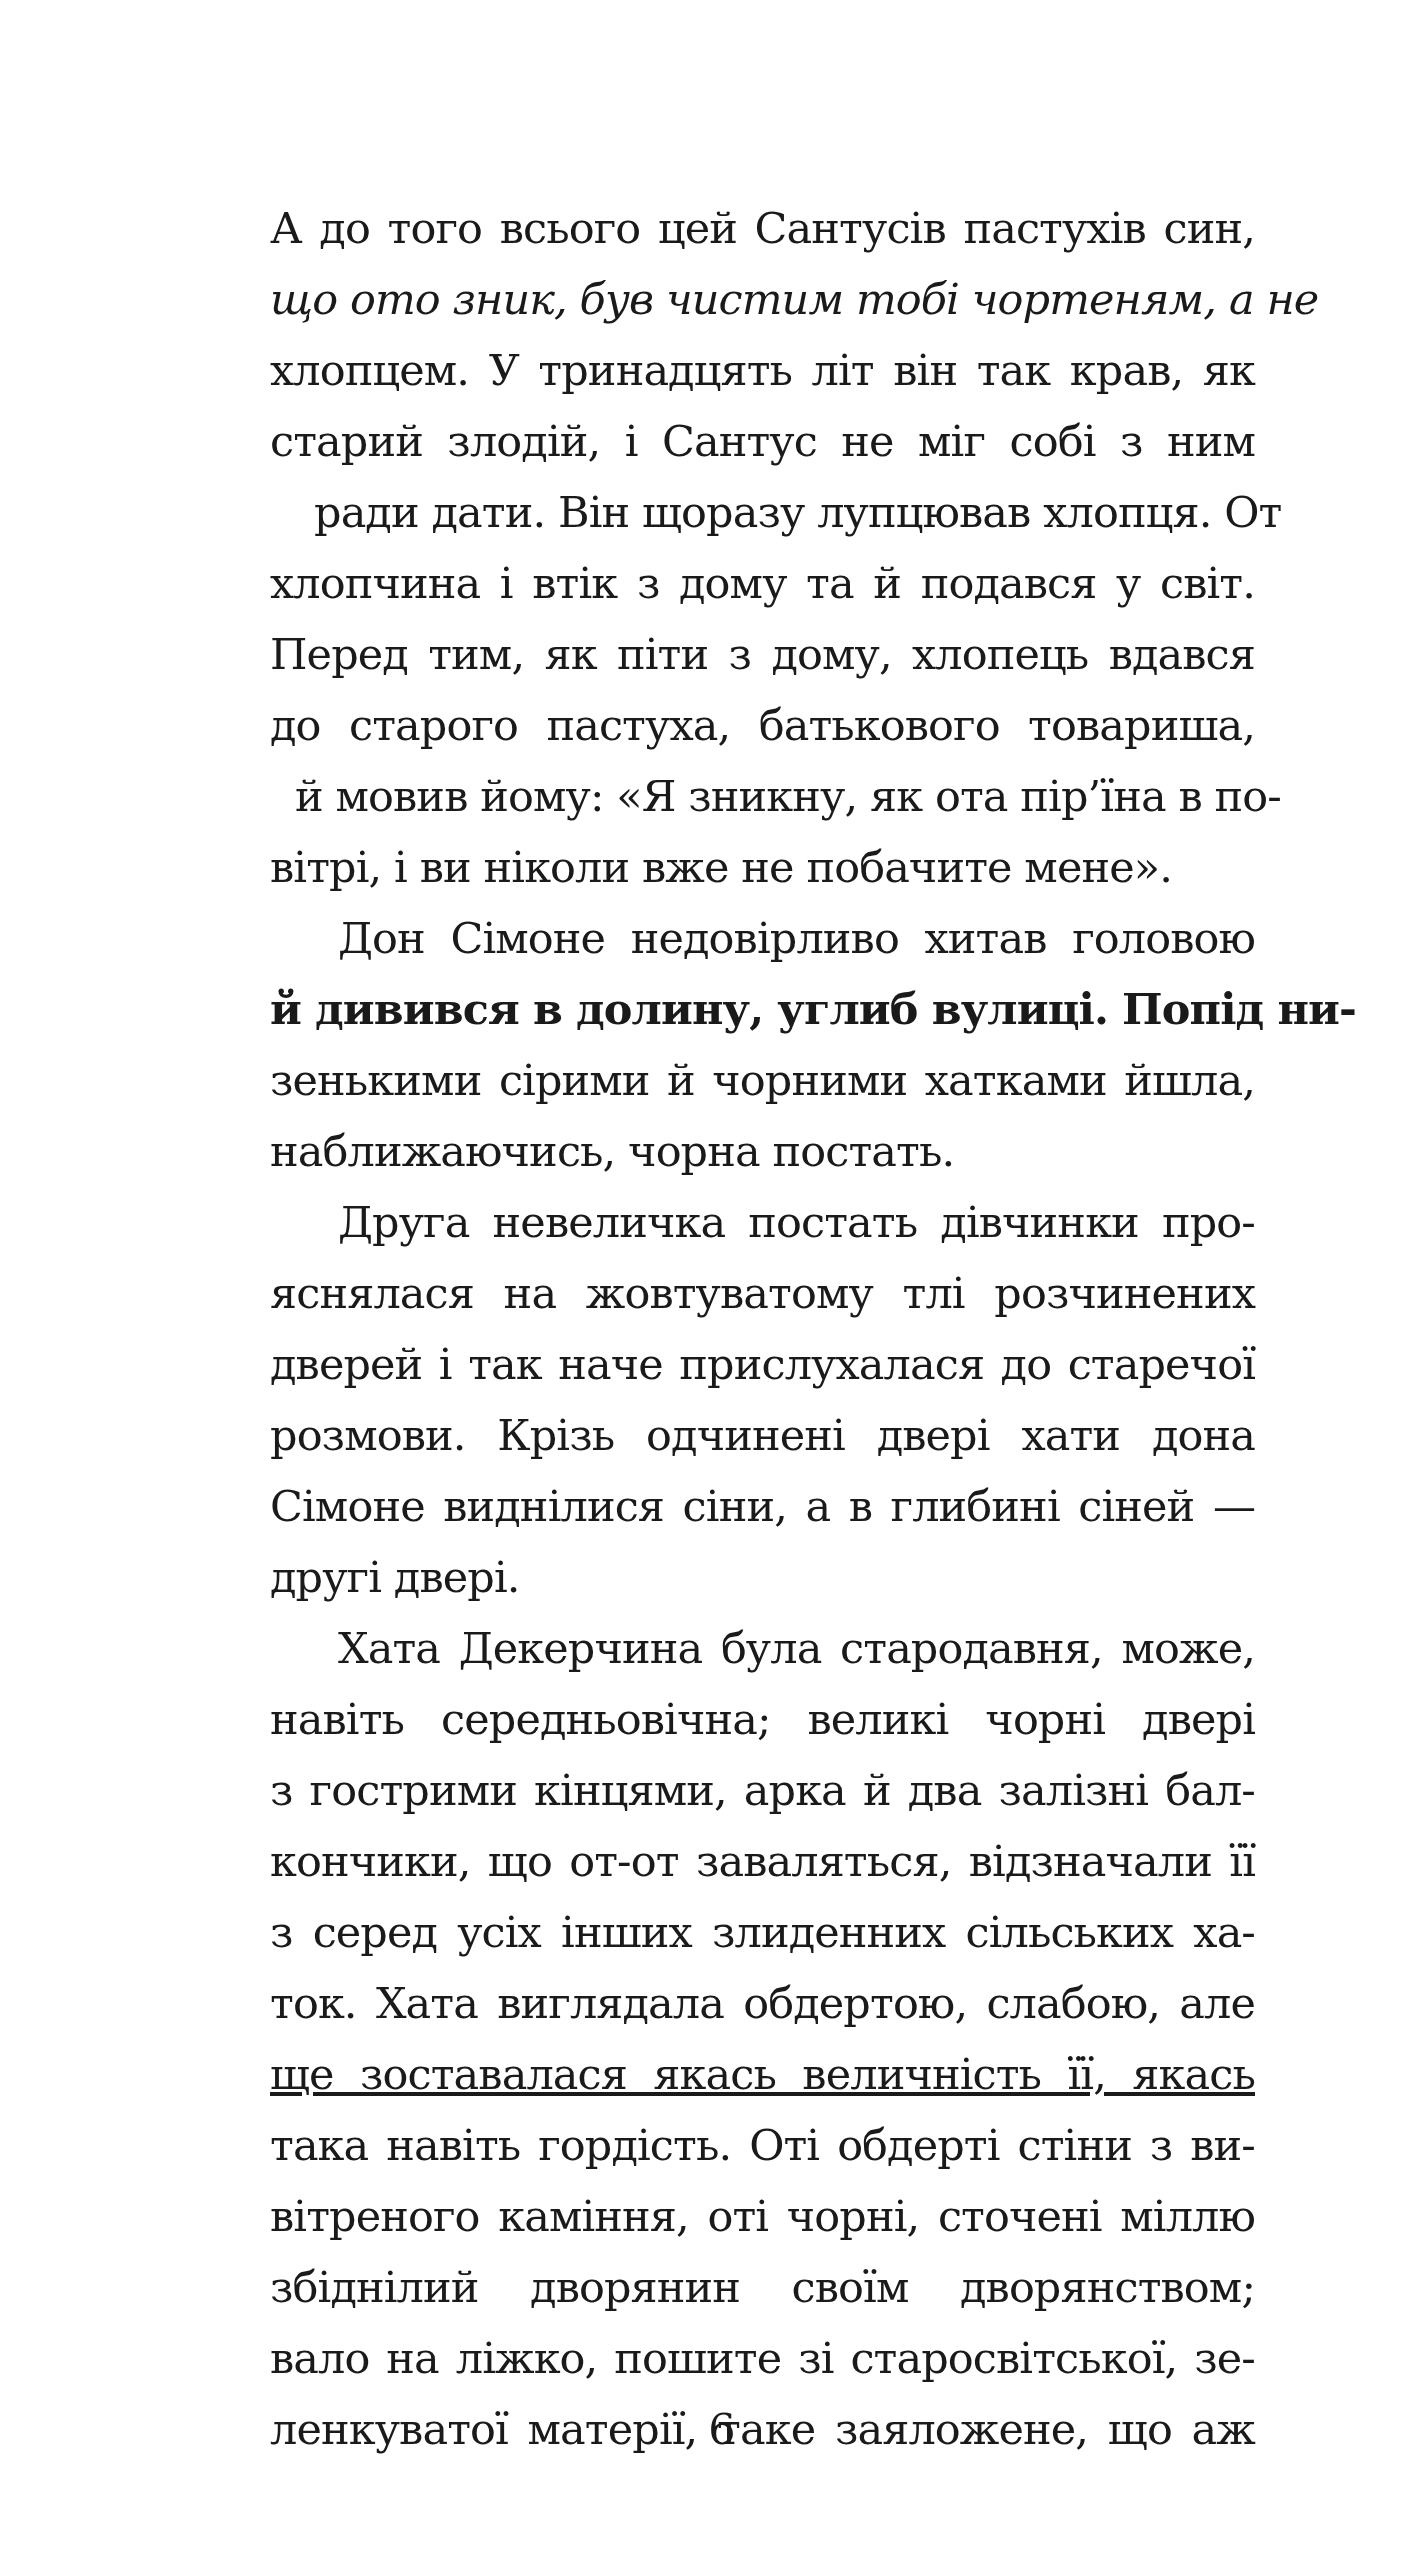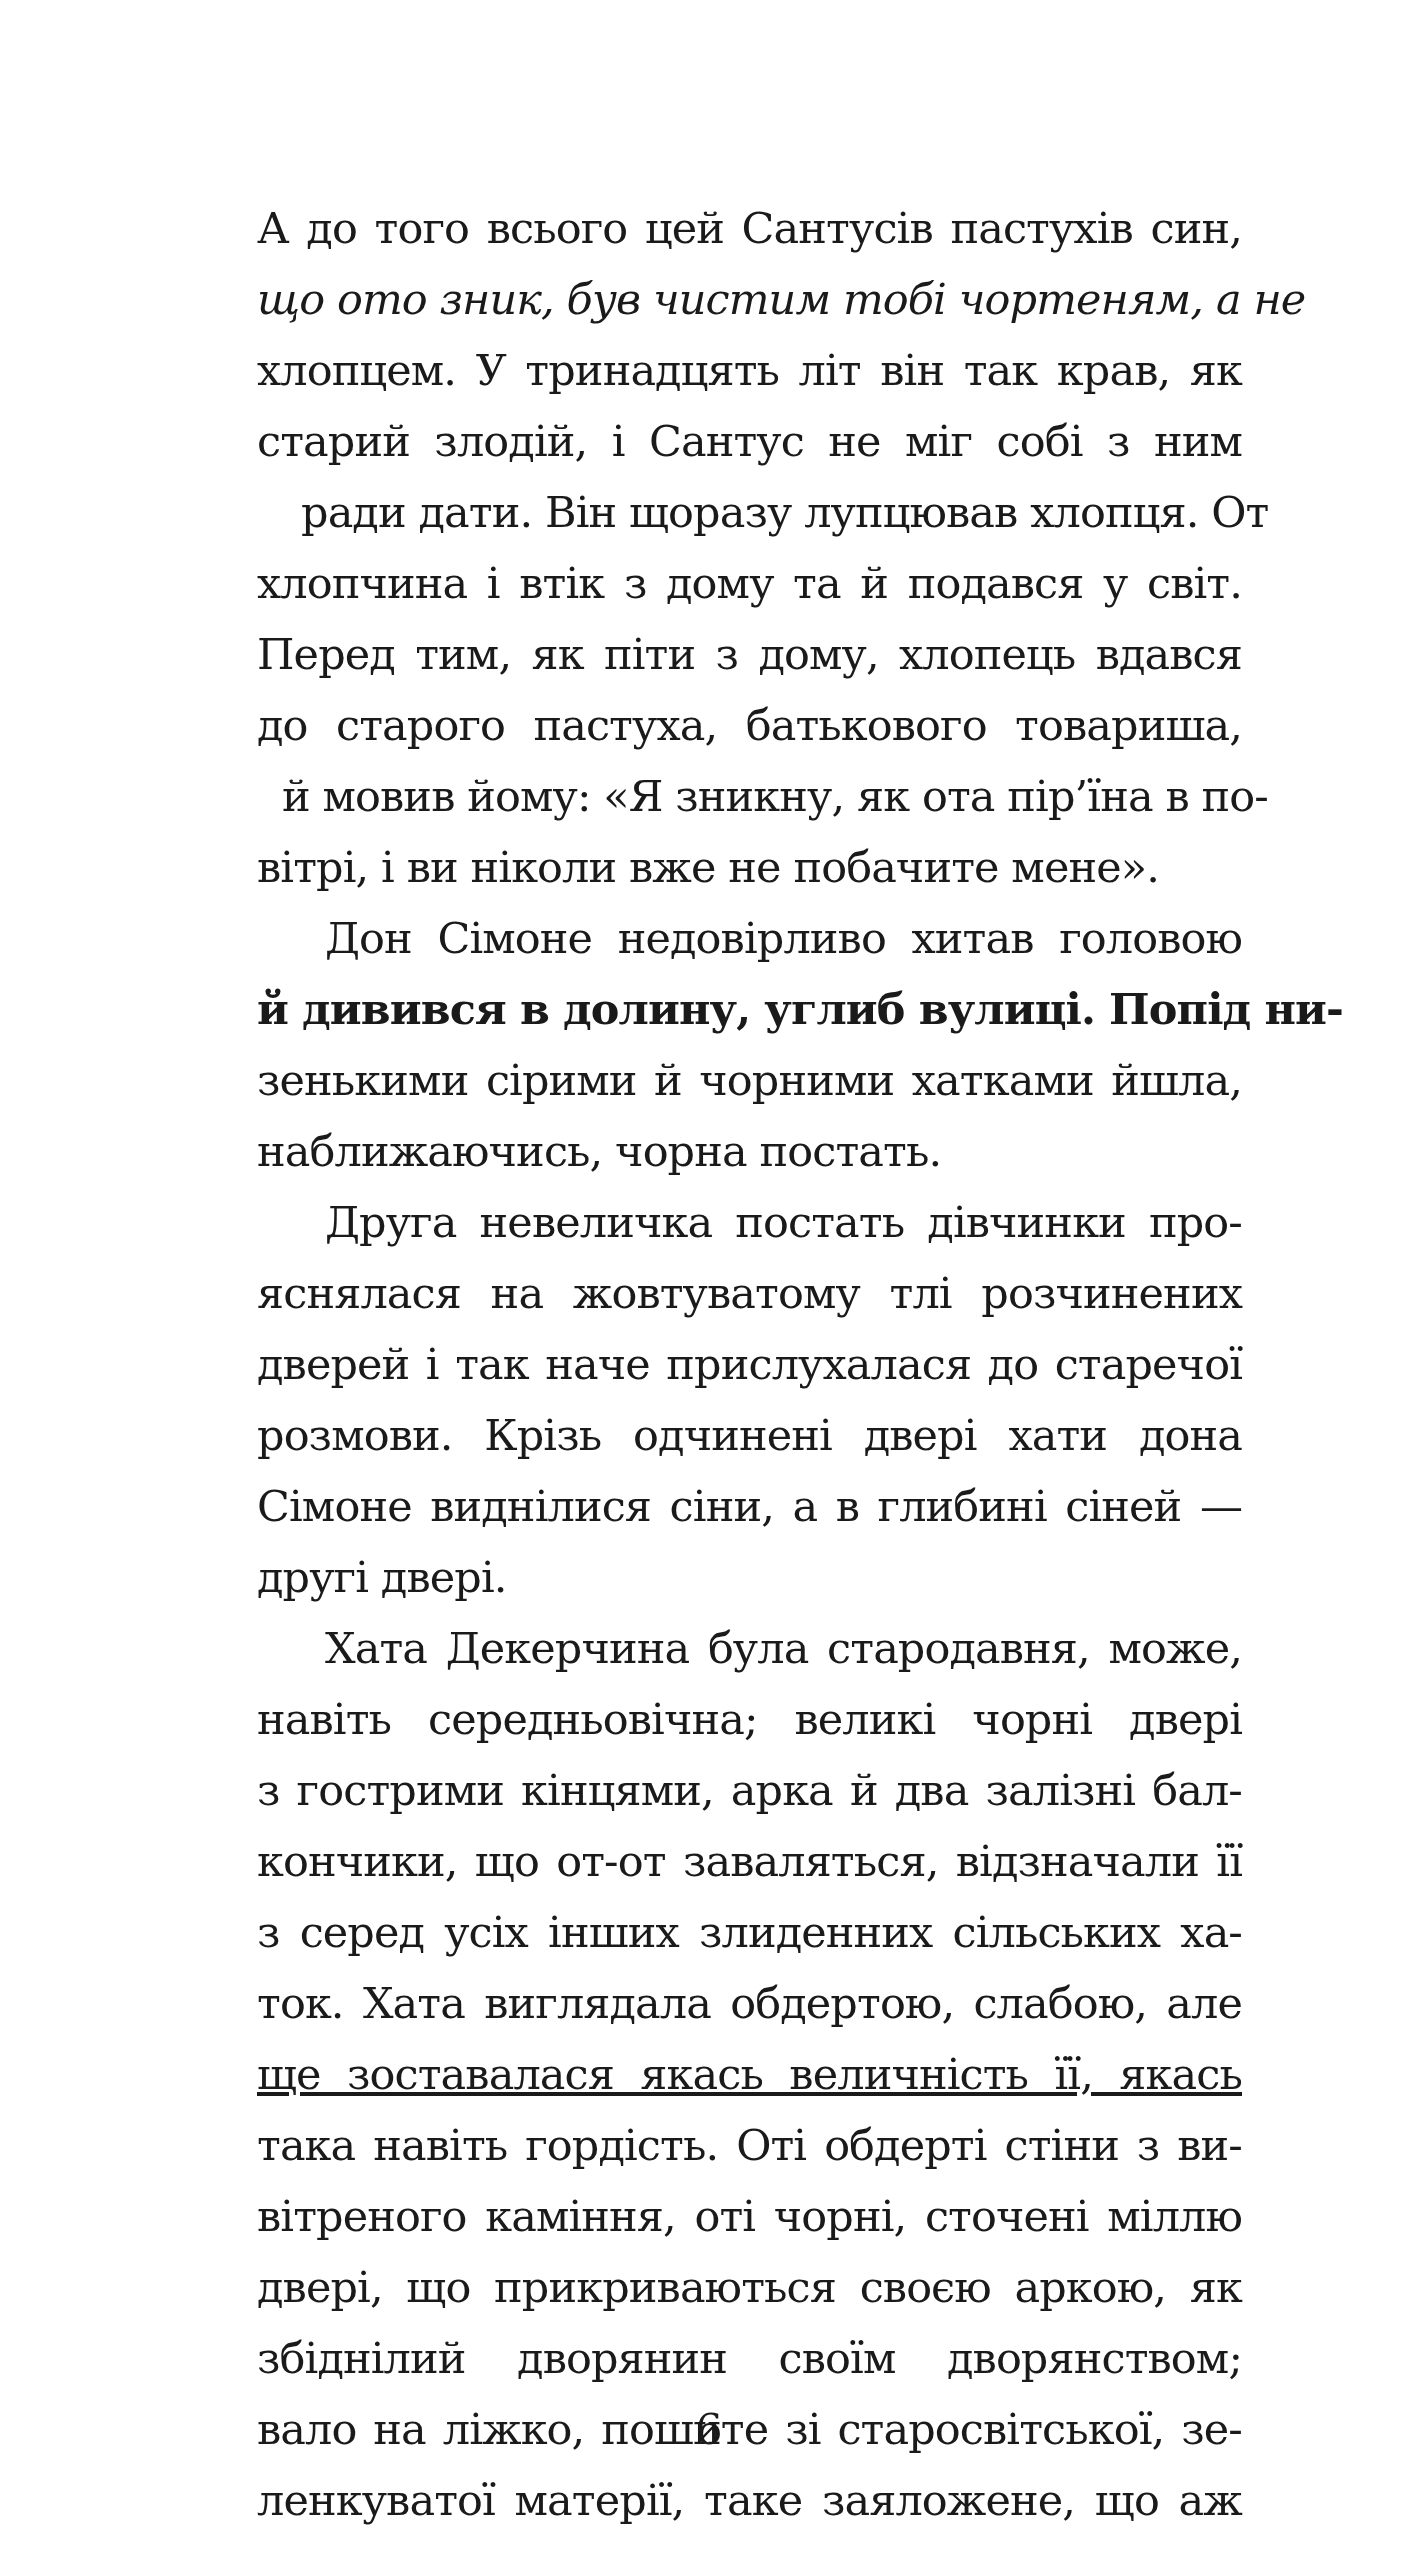--- a/index.html
+++ b/index.html
@@ -1,19 +1,19 @@
 <!DOCTYPE html>
 <html style="font-size:11.8px"><head>
 <meta charset="utf-8">
 <style>
   html, body { margin: 0; padding: 0; background: #ffffff; }
   body { width: 1418px; height: 2576px; position: relative; overflow: hidden; }
   .page {
     position: absolute;
-    left: 0; top: 0;
+    left: 13px; top: 0;
     width: 1369px; height: 2576px;
     background: #ffffff;
   }
   .text-block {
     position: absolute;
     left: 257px;
     top: 193px;
     width: 985px;
     font-family: "DejaVu Serif", "Liberation Serif", serif;
     font-size: 43px;
@@ -76,21 +76,20 @@
       <div>
         <span class="line indent" style="display: block;">Хата Декерчина була стародавня, може,</span>
         <span class="line" style="display: block;">навіть середньовічна; великі чорні двері</span>
         <span class="line" style="display: block;">з гострими кінцями, арка й два залізні бал-</span>
         <span class="line" style="display: block;">кончики, що от-от заваляться, відзначали її</span>
         <span class="line" style="display: block;">з серед усіх інших злиденних сільських ха-</span>
         <span class="line" style="display: block;">ток. Хата виглядала обдертою, слабою, але</span>
         <span class="line" style="display: block; text-decoration: underline;">ще зоставалася якась величність її, якась</span>
         <span class="line" style="display: block;">така навіть гордість. Оті обдерті стіни з ви-</span>
         <span class="line" style="display: block;">вітреного каміння, оті чорні, сточені міллю</span>
-        <span class="line" style="display: block;">двері, що прикриваються своєю аркою, як</span>
         <span class="line" style="display: block;">збіднілий дворянин своїм дворянством;</span>
         <span class="line" style="display: block;">вало на ліжко, пошите зі старосвітської, зе-</span>
         <span class="line" style="display: block;">ленкуватої матерії, таке заяложене, що аж</span>
       </div>
     </div>
   <div class="page-number">6</div>
 </div>
 
 
 </body></html>

